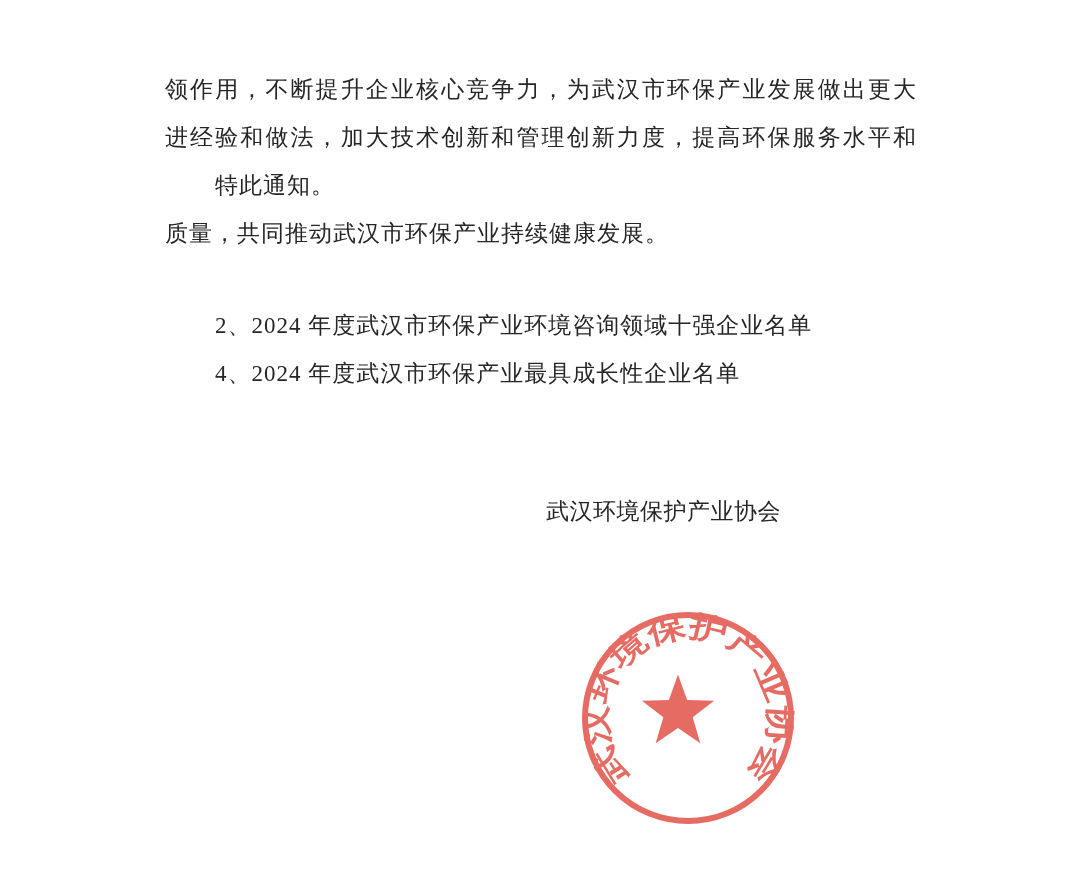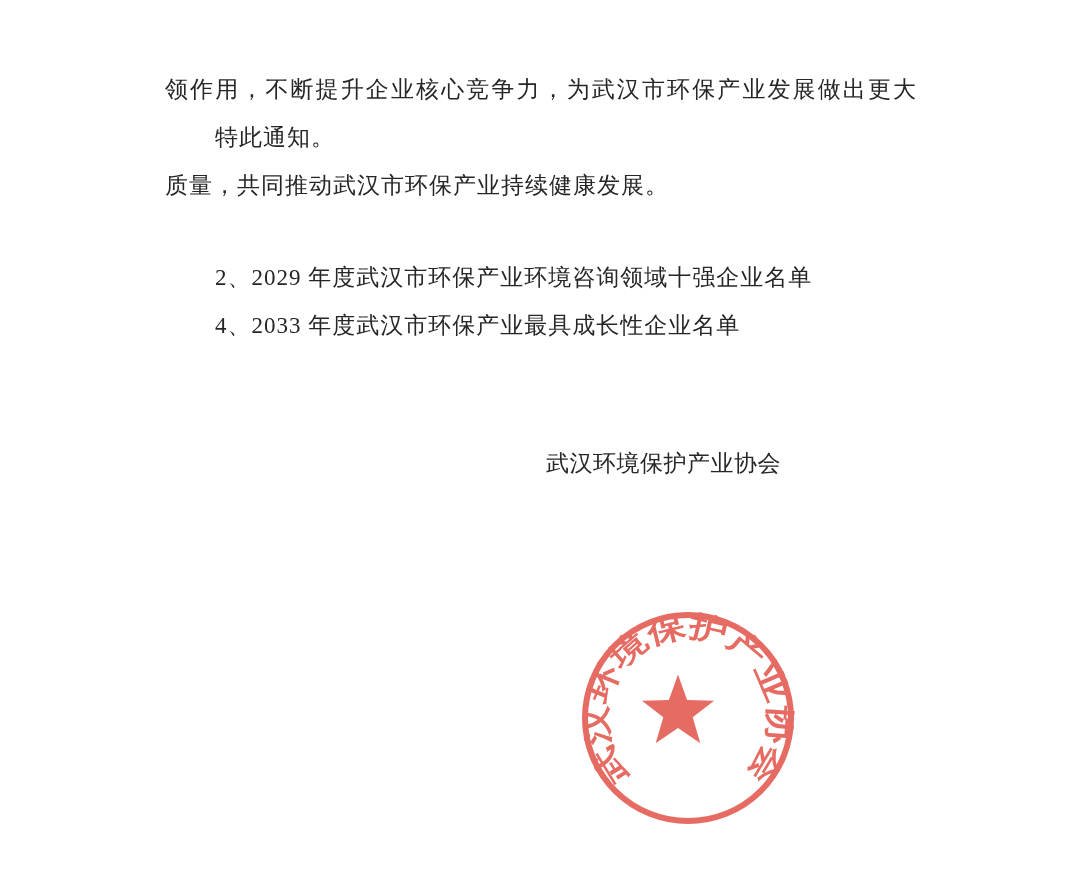--- a/index.html
+++ b/index.html
@@ -53,29 +53,30 @@
   }
 </style>
 </head>
 <body>
 
 <div class="page">
 
   <div class="doc">
 
     <div class="line justified">领作用，不断提升企业核心竞争力，为武汉市环保产业发展做出更大</div>
+    <div class="line justified">进经验和做法，加大技术创新和管理创新力度，提高环保服务水平和</div>
     <div class="line indent">特此通知。</div>
 
     <div class="line">质量，共同推动武汉市环保产业持续健康发展。</div>
 
     <div class="spacer-small"></div>
 
 
-    <div class="line indent">2、2029 年度武汉市环保产业环境咨询领域十强企业名单</div>
-    <div class="line indent">4、2033 年度武汉市环保产业最具成长性企业名单</div>
+    <div class="line indent">2、2024 年度武汉市环保产业环境咨询领域十强企业名单</div>
+    <div class="line indent">4、2024 年度武汉市环保产业最具成长性企业名单</div>
 
     <div class="spacer-large"></div>
 
     <div class="sig-line">武汉环境保护产业协会</div>
 
   </div>
 
   <svg class="seal" viewBox="0 0 240 240">
     <circle cx="120" cy="122" r="103" fill="none" stroke="#e04a40" stroke-width="6"></circle>
     <path id="sealArc" d="M 62.7 179.3 A 81 81 0 1 1 177.3 179.3" fill="none"></path>

